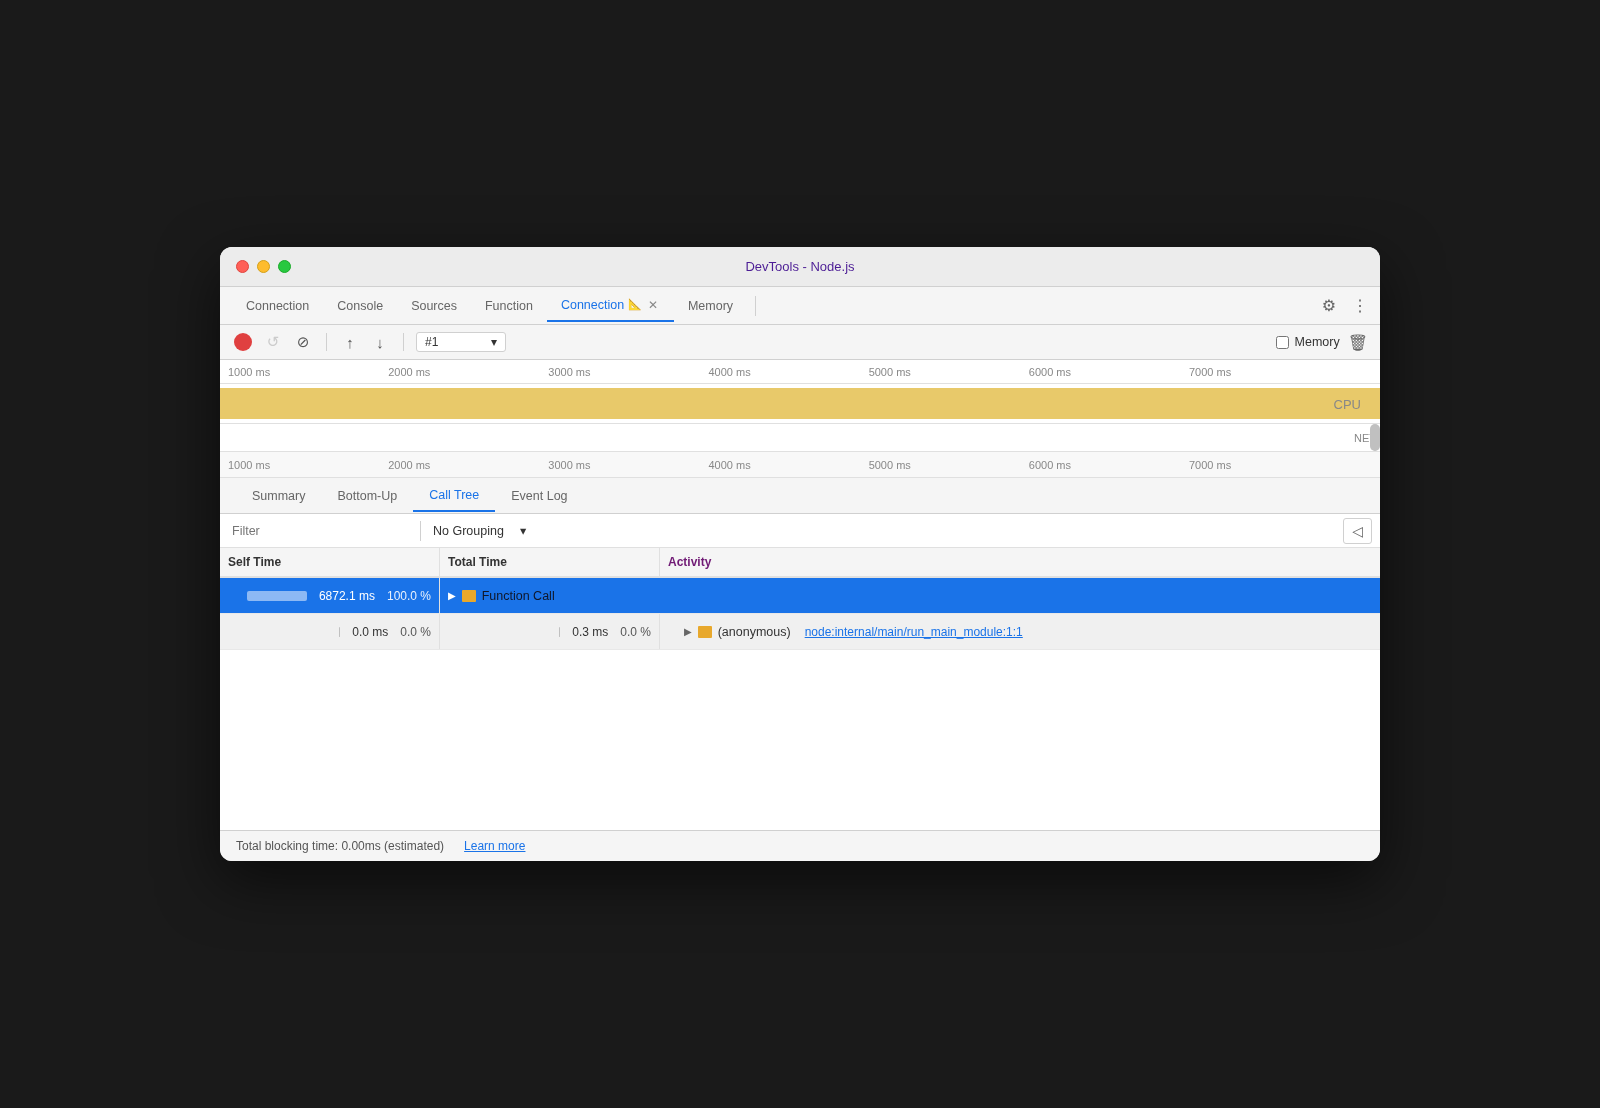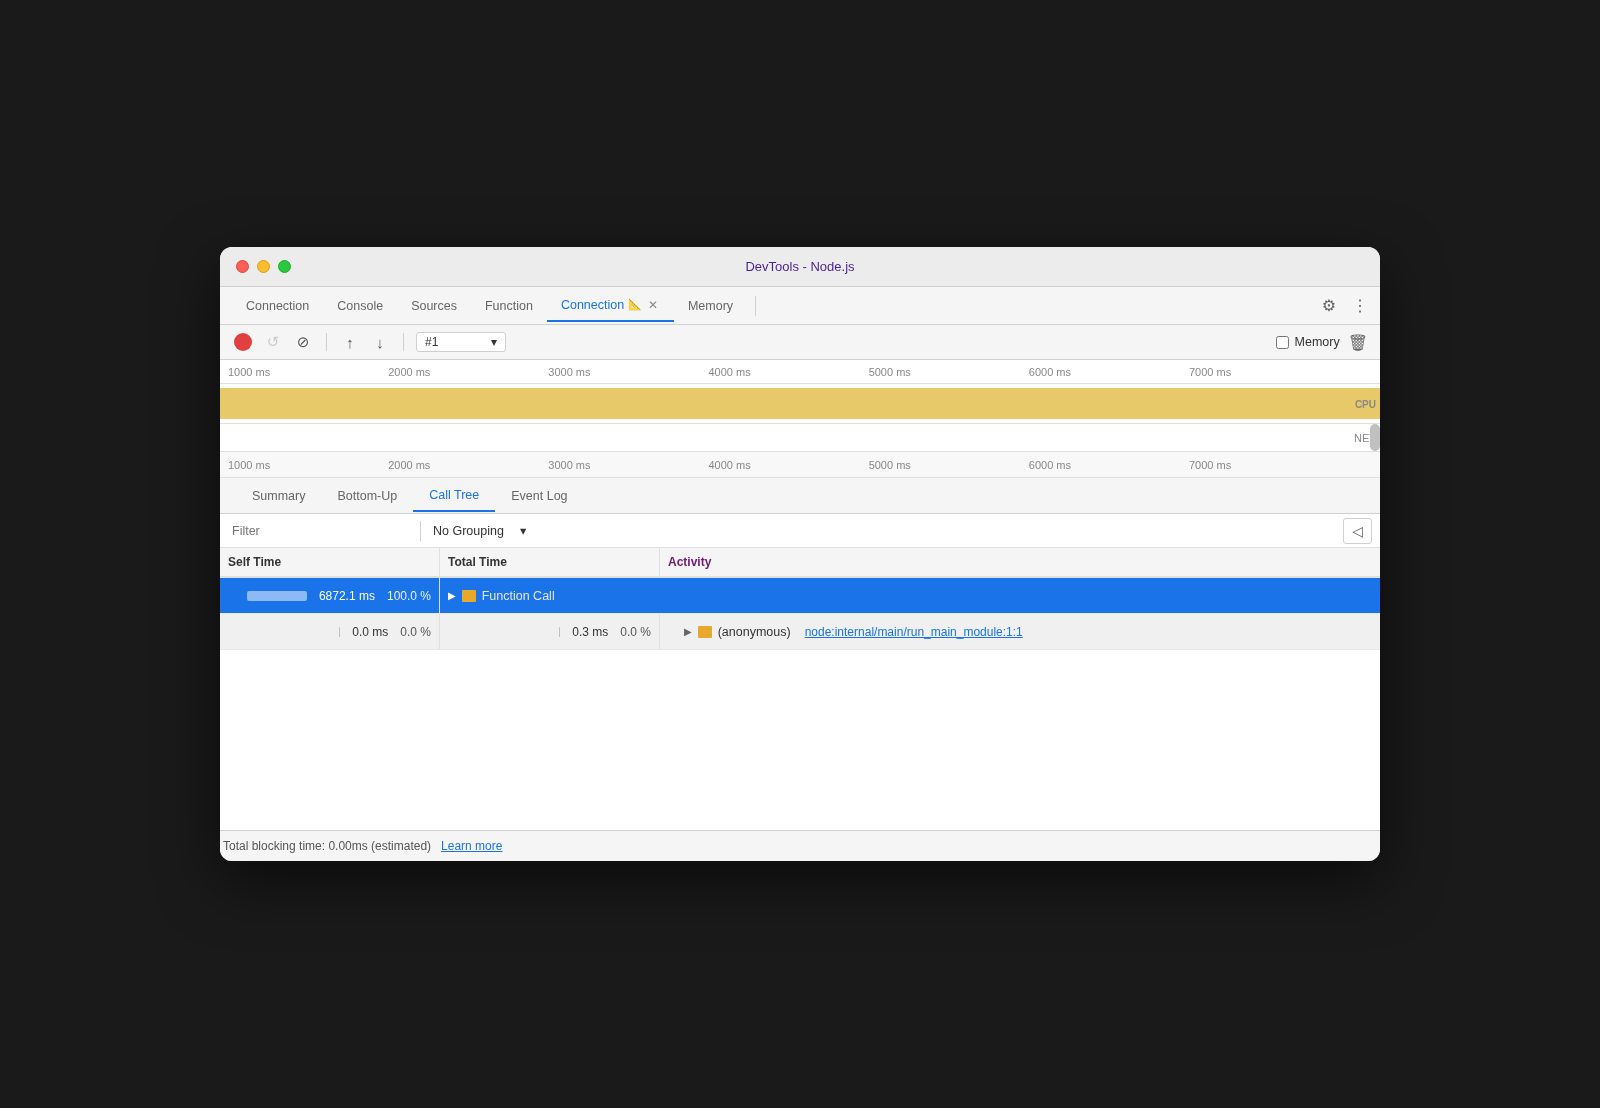--- a/index.html
+++ b/index.html
@@ -168,26 +168,26 @@
     .cpu-bar {
       position: absolute;
       left: 0;
       right: 0;
       top: 4px;
       bottom: 4px;
       background: #e8c96a;
     }
     .cpu-label {
       position: absolute;
-      right: 4px;
+      right: 19px;
       top: 50%;
       transform: translateY(-50%);
-      font-size: 10px;
+      font-size: 13px;
       color: #888;
-      font-weight: 700;
+      font-weight: 400;
     }
     .net-bar-container {
       background: #fff;
       height: 28px;
       position: relative;
       border-bottom: 1px solid #e0e0e0;
     }
     .net-label {
       position: absolute;
       right: 4px;
@@ -392,26 +392,26 @@
     }
     .activity-link {
       color: #1a73e8;
       font-size: 12px;
       text-decoration: underline;
       cursor: pointer;
     }
     .status-bar {
       background: #f5f5f5;
       border-top: 1px solid #d0d0d0;
-      padding: 8px 3px;
+      padding: 8px 16px;
       font-size: 12px;
       color: #555;
       display: flex;
       align-items: center;
-      gap: 10px;
+      gap: 20px;
     }
     .learn-more-link {
       color: #1a73e8;
       text-decoration: underline;
       cursor: pointer;
     }
     .tab-with-close {
       display: flex;
       align-items: center;
       gap: 4px;
@@ -562,21 +562,21 @@
 
     <div class="table-row selected">
       <div class="td-total-time selected">
         <div class="total-time-bar selected" style="width:60px;"></div>
         <span class="time-val">6872.1 ms</span>
         <span class="pct-val">100.0 %</span>
       </div>
       <div class="td-activity" style="background:#1a73e8;">
         <span class="expand-arrow" style="color:#fff;">▶</span>
         <span class="folder-icon"></span>
-        <span class="activity-name" style="color:#e5e5e5;">Function Call</span>
+        <span class="activity-name" style="color:#0f172a;">Function Call</span>
       </div>
     </div>
 
     <div class="table-row">
       <div class="td-self-time">
         <div class="self-time-bar" style="width:1px; background:#c0c0c0;"></div>
         <span class="time-val">0.0 ms</span>
         <span class="pct-val">0.0 %</span>
       </div>
       <div class="td-total-time">

